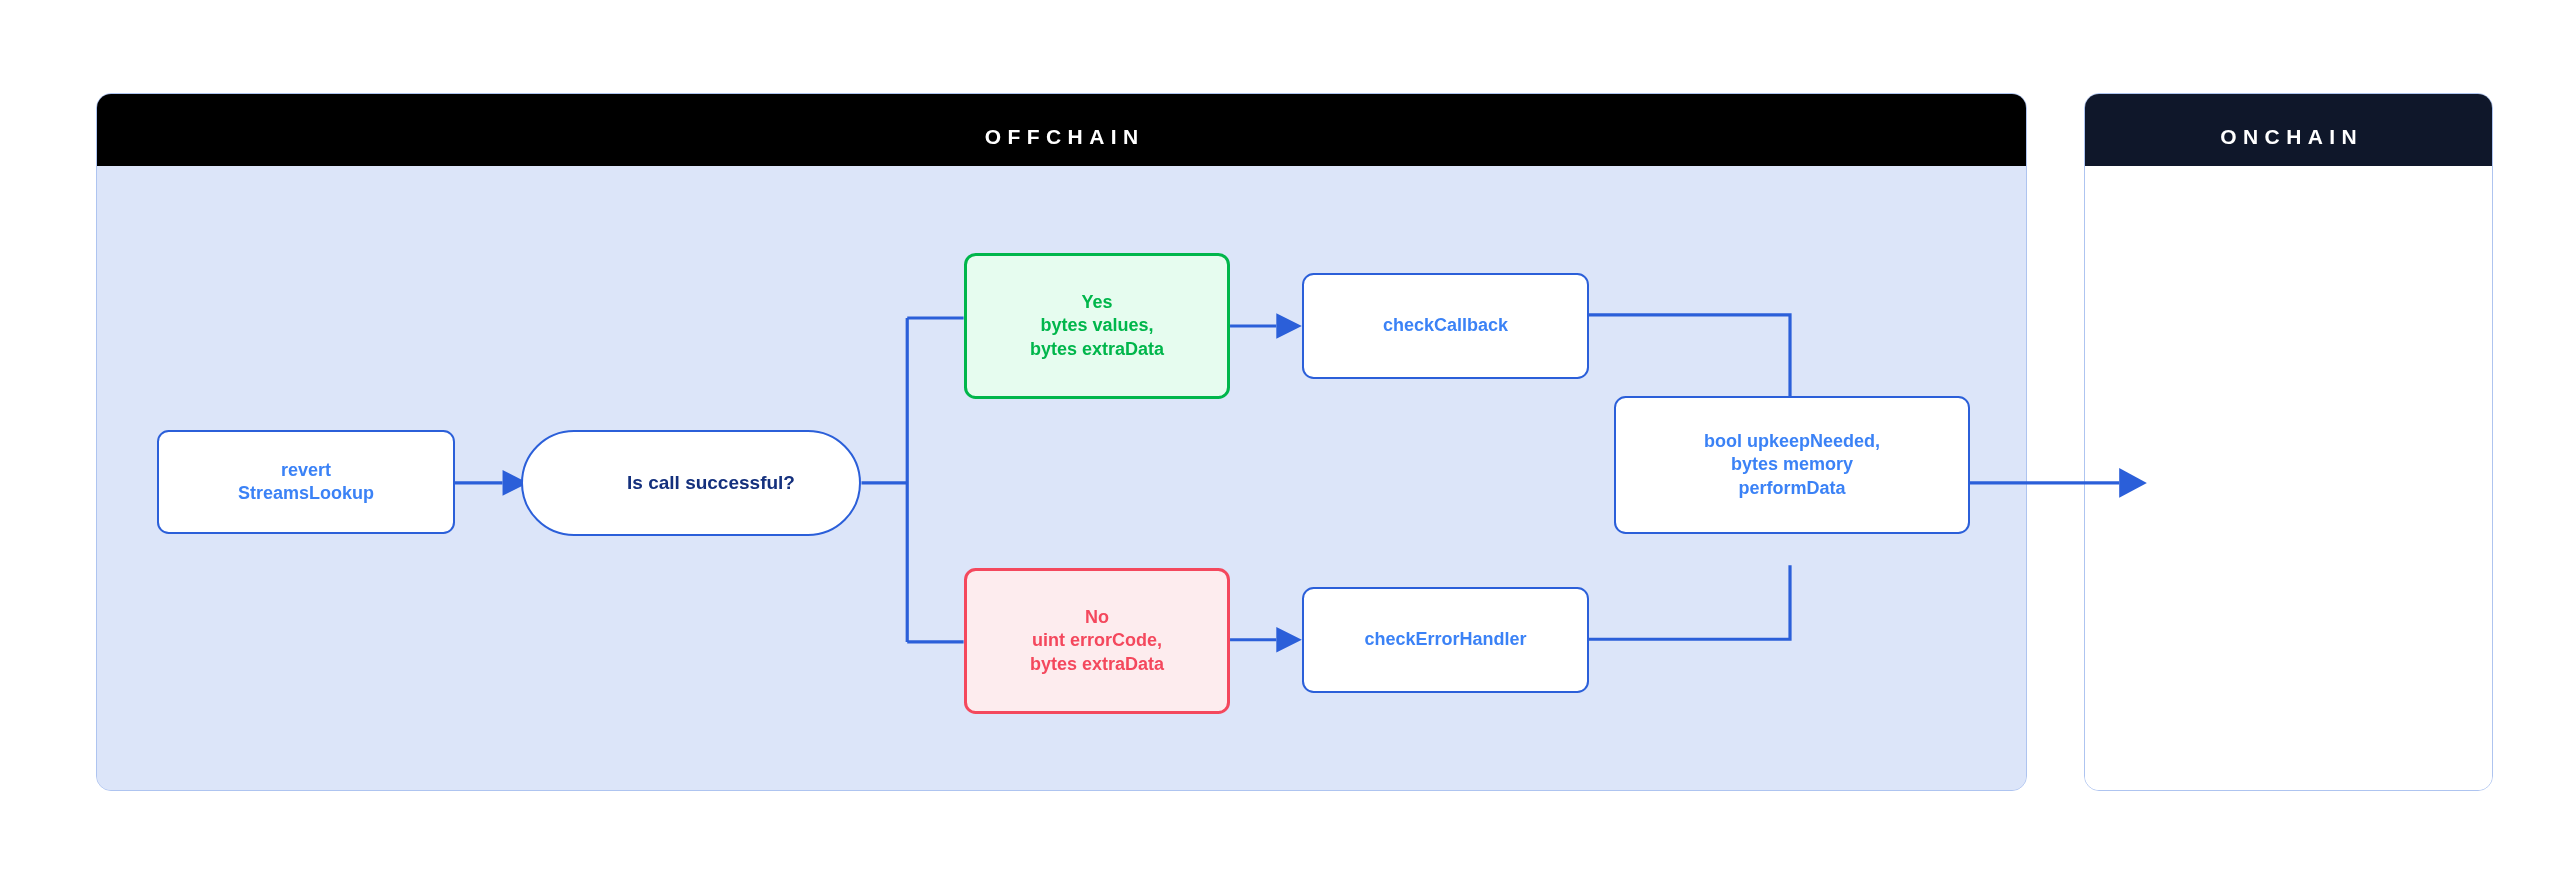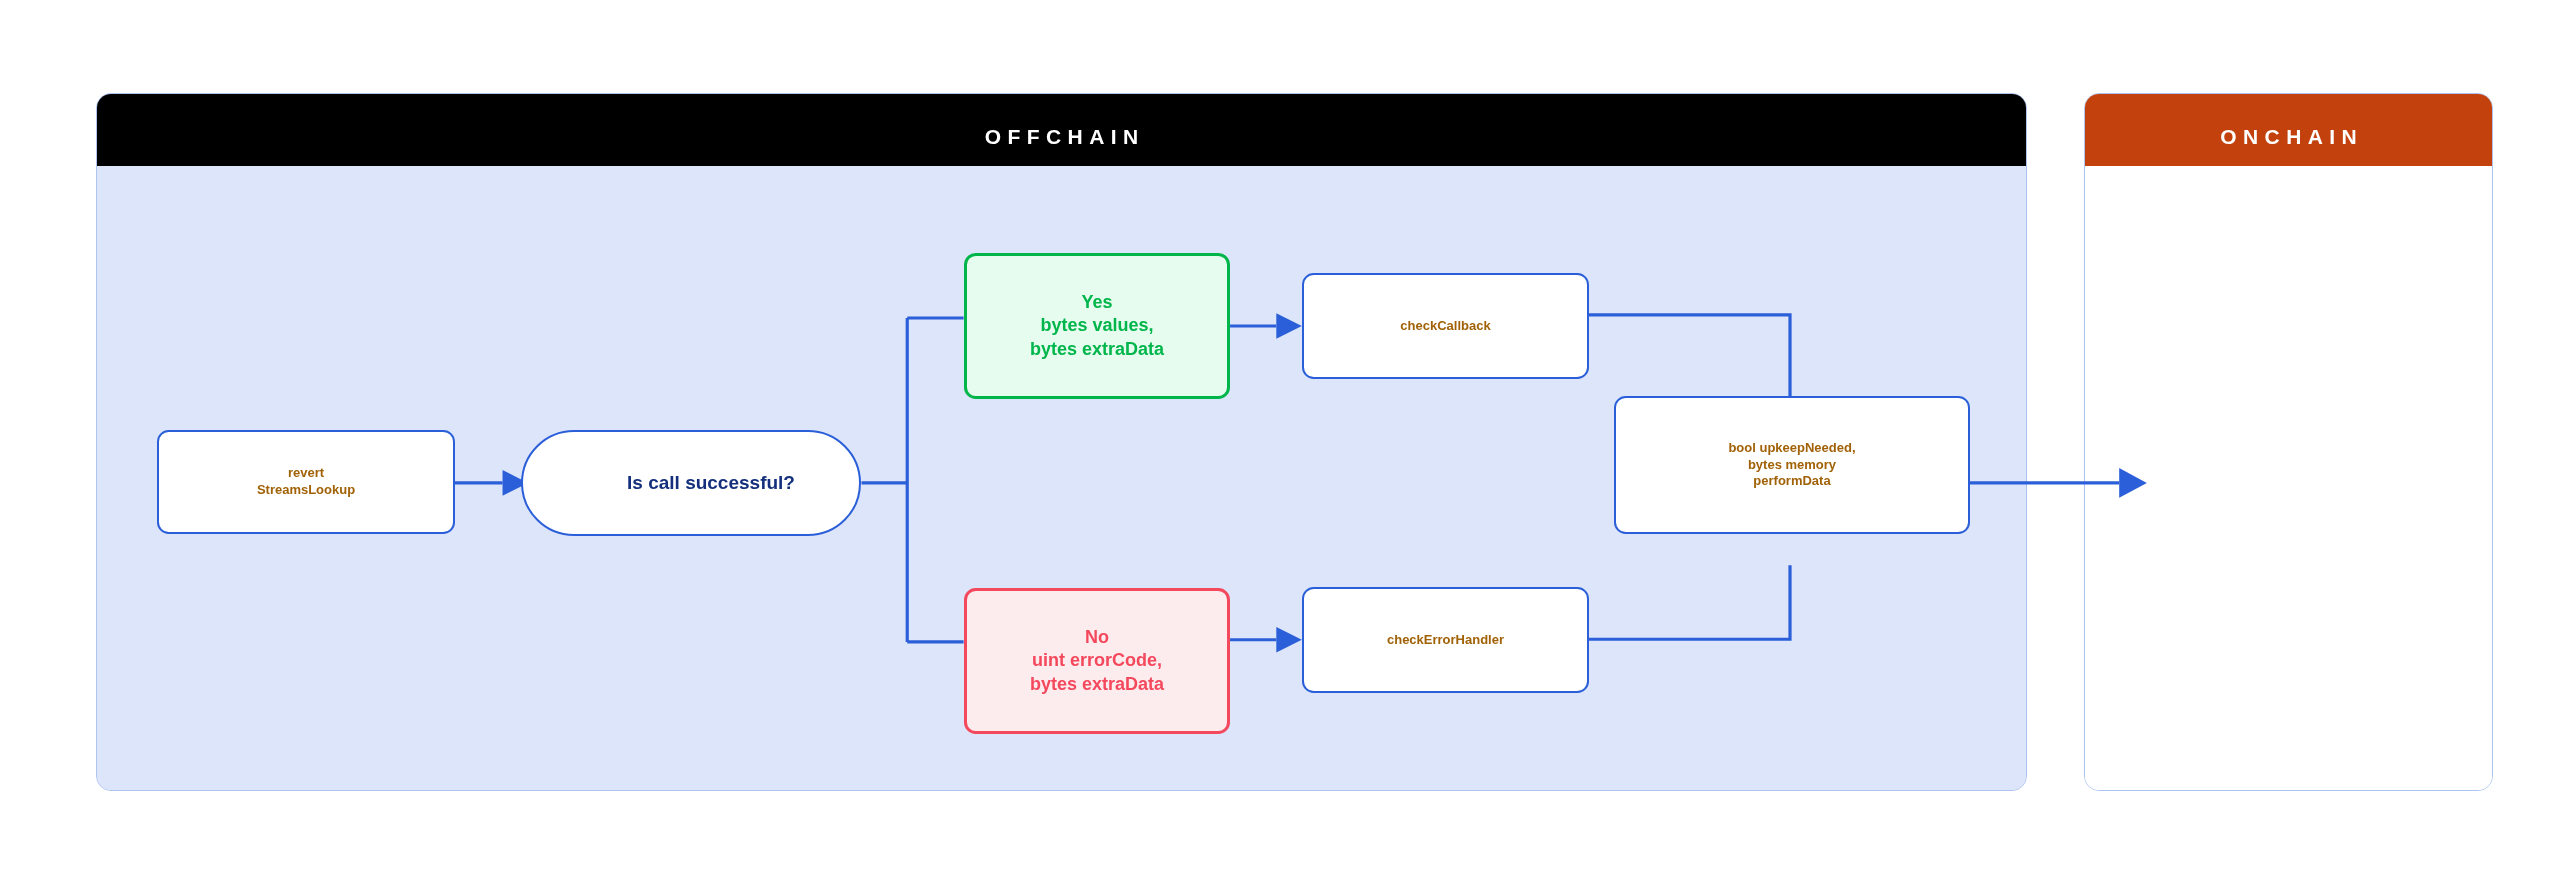--- a/index.html
+++ b/index.html
@@ -66,21 +66,21 @@
   #offchain-panel .panel-body   { background: #DCE5F9; }
 
   #onchain-panel {
     left: 2084px;
     top: 93px;
     width: 409px;
     height: 698px;
     border: 1.6px solid #AEC4F0;
     background: #ffffff;
   }
-  #onchain-panel .panel-header { background: #c2410c; }
+  #onchain-panel .panel-header { background: #0f172a; }
   #onchain-panel .panel-body   { background: #ffffff; }
 
   
   .node {
     position: absolute;
     box-sizing: border-box;
     display: flex;
     align-items: center;
     justify-content: center;
     text-align: center;
@@ -92,22 +92,22 @@
     line-height: 1.28;
     white-space: pre-line;
     padding: 0 7.4px;
   }
 
   .node.rect {
     border: 2.7px solid #2B5FD9;
     border-radius: 11.7px;
   }
   .node.rect .node-label {
-    color: #a16207;
-    font-size: 13px;
+    color: #3b82f6;
+    font-size: 18px;
   }
 
   .node.stadium {
     border: 2.7px solid #2B5FD9;
     border-radius: 531px;
   }
   .node.stadium .node-label {
     color: #14307D;
     font-size: 19px;
     margin-left: 40px;
@@ -120,21 +120,20 @@
   }
   .node.good .node-label {
     color: #00B64B;
     font-size: 18px;
   }
 
   .node.bad {
     border: 3.2px solid #F4485D;
     border-radius: 11.7px;
     background: #FDECEE;
-    margin-top: 20px;
   }
   .node.bad .node-label {
     color: #F4485D;
     font-size: 18px;
   }
 
   
   #wires {
     position: absolute;
     left: 0;

